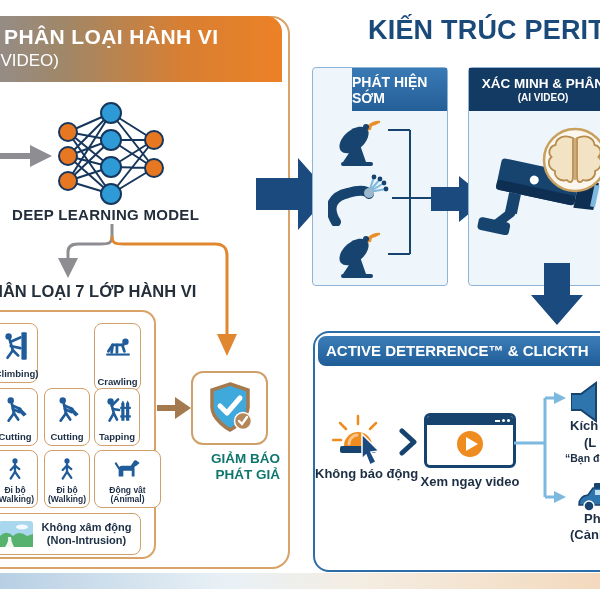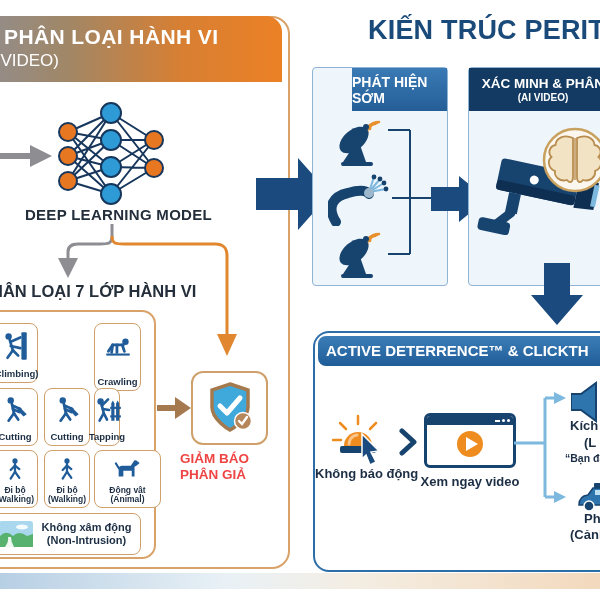--- a/index.html
+++ b/index.html
@@ -6,32 +6,32 @@
   *{box-sizing:border-box;}
   #canvas{position:relative;width:600px;height:589px;overflow:hidden;background:#ffffff;
           font-family:"Liberation Sans",sans-serif;color:#1c2e44;}
   .abs{position:absolute;}
   
   .left-panel{left:-36px;top:16px;width:326px;height:553px;border:2px solid #d9a268;border-radius:18px;background:#fff;}
   .left-header{left:-36px;top:16px;width:318px;height:66px;border-radius:0 16px 0 0;
     background:linear-gradient(90deg,#8f8f96 0%,#a08767 32%,#d77f33 68%,#ec8126 100%);}
   .lh1{left:4px;top:25px;font-size:21px;font-weight:800;color:#fff;letter-spacing:.4px;white-space:nowrap;}
   .lh2{left:-26px;top:51px;font-size:17px;font-weight:500;color:#fff;white-space:nowrap;}
-  .dlm{left:12px;top:206px;width:200px;text-align:right;font-size:15px;font-weight:800;color:#242f3b;letter-spacing:.3px;}
+  .dlm{left:12px;top:206px;width:200px;text-align:left;font-size:15px;font-weight:800;color:#242f3b;letter-spacing:.3px;}
   .classes-title{left:-20px;top:282px;font-size:16.5px;font-weight:800;color:#242f3b;white-space:nowrap;}
   .grid-box{left:-36px;top:310px;width:192px;height:249px;border:2px solid #d9a268;border-radius:14px;background:#fff;}
   .tile{border:1.5px solid #cfa06a;border-radius:8px;background:#fff;display:flex;flex-direction:column;
         align-items:center;justify-content:space-between;padding:4px 1px 3px;}
   .tlabel{font-size:9.5px;font-weight:700;color:#1c2e44;line-height:1.05;text-align:center;}
   .tlabel.sm{font-size:8.5px;}
   .wide-tile{flex-direction:row;justify-content:flex-start;gap:6px;padding:4px 6px;align-items:center;}
   .wlabel{font-size:11px;font-weight:800;color:#1c2e44;line-height:1.15;text-align:center;flex:1;}
   .shield-box{left:191px;top:371px;width:77px;height:74px;border:2px solid #cfa06a;border-radius:12px;background:#fff;
               display:flex;align-items:center;justify-content:center;}
-  .shield-label{left:180px;top:451px;width:100px;text-align:left;font-size:13.5px;font-weight:800;color:#ef4444;line-height:1.15;}
+  .shield-label{left:180px;top:451px;width:100px;text-align:right;font-size:13.5px;font-weight:800;color:#0f766e;line-height:1.15;}
   
   .arch-title{left:368px;top:15px;font-size:27px;font-weight:800;color:#1a4a7a;white-space:nowrap;letter-spacing:.2px;}
   .panel{border:1.5px solid #8fb4d6;background:#eef5fb;border-radius:4px;}
   .detect-panel{left:312px;top:67px;width:136px;height:219px;}
   .verify-panel{left:468px;top:67px;width:150px;height:219px;}
   .phead{height:43px;display:flex;flex-direction:column;align-items:center;justify-content:center;color:#fff;font-weight:800;}
   .detect-head{background:linear-gradient(180deg,#3a7ab5,#245e97);font-size:14px;margin-left:39px;}
   .verify-head{background:#133a62;font-size:13.5px;}
   .phead .sub{font-size:10px;font-weight:600;margin-top:1px;}
   
@@ -145,21 +145,21 @@
         <path d="M12 9 L14 18"></path>
           <path d="M13 11 L20 14"></path>
           <path d="M13 14 L19 17"></path>
         <path d="M14 18 L9 25"></path>
           <path d="M14 18 L18 24"></path>
       </g>
       <polygon points="19,12 26,19 23,21 17,15" fill="#1f5c99"></polygon>
     </svg>
     <div class="tlabel">Cutting</div>
   </div>
-  <div class="abs tile" style="left:94px;top:388px;width:26px;height:58px">
+  <div class="abs tile" style="left:94px;top:388px;width:46px;height:58px">
     <svg width="32" height="34" viewBox="0 0 30 30">
       <g fill="#1f5c99">
         <polygon points="19,9 20.5,6 22,9 22,25 19,25"></polygon>
         <polygon points="23.5,9 25,6 26.5,9 26.5,25 23.5,25"></polygon>
         <rect x="18" y="12" width="10" height="2"></rect>
           <rect x="18" y="20" width="10" height="2"></rect>
       </g>
       <circle cx="9" cy="7" r="3" fill="#1f5c99"></circle>
       <g stroke="#1f5c99" stroke-width="2.4" fill="none" stroke-linecap="round">
         <path d="M10 10 L12 18"></path>
@@ -236,21 +236,21 @@
   <div class="abs shield-box">
     <svg width="50" height="54" viewBox="0 0 50 54">
       <path d="M25 3 L43 9 V26 C43 39 25 49 25 49 C25 49 7 39 7 26 V9 Z" fill="#3fa9dc" stroke="#a5794e" stroke-width="3.5"></path>
       <path d="M15 25 L22 32 L35 17" stroke="#fff" stroke-width="5" fill="none" stroke-linecap="round" stroke-linejoin="round"></path>
       <circle cx="38" cy="40" r="8.5" fill="#b5875a" stroke="#fff" stroke-width="1.5"></circle>
       <path d="M34 40 L37 43 L42 36" stroke="#fff" stroke-width="2.4" fill="none" stroke-linecap="round"></path>
     </svg>
   </div>
   <div class="abs shield-label">
     <div>GIẢM BÁO</div>
-    <div>PHÂN GIẢ</div>
+    <div>PHÁT GIẢ</div>
   </div>
 
   <svg class="abs" style="left:256px;top:156px" width="76" height="76" viewBox="0 0 76 76">
     <polygon points="0,22 42,22 42,2 74,38 42,74 42,54 0,54" fill="#1b4a7e"></polygon>
   </svg>
 
   <div class="abs arch-title">KIẾN TRÚC PERITE</div>
 
   <div class="abs panel detect-panel">
     <div class="phead detect-head">PHÁT HIỆN SỚM</div>

